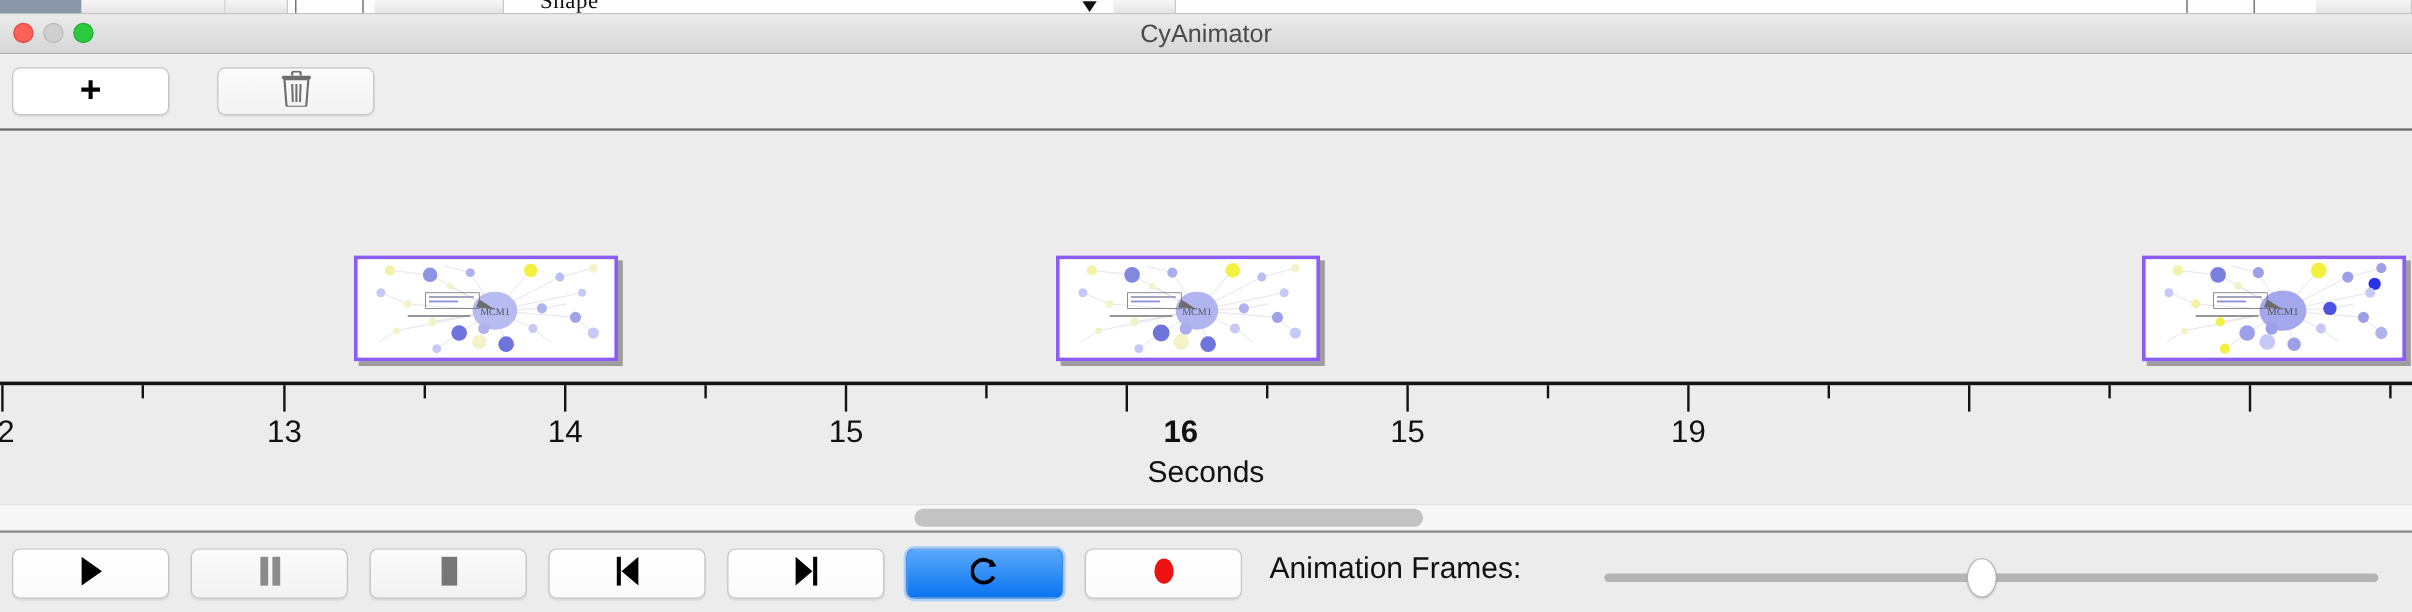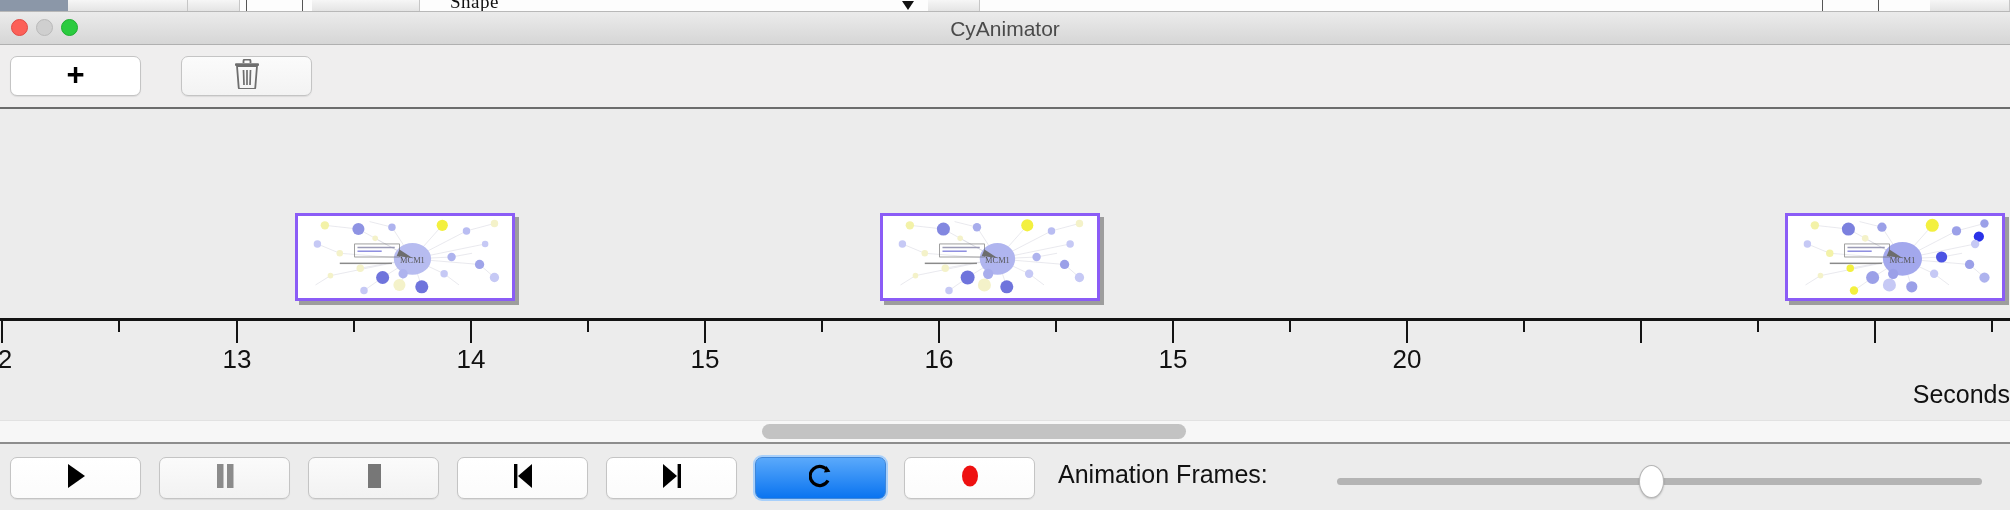--- a/index.html
+++ b/index.html
@@ -107,21 +107,21 @@
   .tick { position: absolute; top: 3px; width: 2px; background: #131313; }
   .tick.major { height: 22px; }
   .tick.minor { height: 11px; }
   .tick-label {
     position: absolute; top: 26px;
     font-size: 26px; color: #111; transform: translateX(-50%);
     white-space: nowrap;
   }
 
   .axis-title {
-    position: absolute; top: 380px; width: 2010px; text-align: right;
+    position: absolute; top: 380px; width: 2010px; text-align: center;
     font-size: 25px; color: #111;
   }
 
   
   .scroll-track {
     position: absolute; left: 0; top: 420px; width: 2010px; height: 24px;
     background: #f7f7f7;
     border-top: 1px solid #e2e2e2;
     border-bottom: 2px solid #8d8d8d;
   }
@@ -377,23 +377,23 @@
   <div class="tick minor" style="left:1523px;"></div>
   <div class="tick major" style="left:1640px;"></div>
   <div class="tick minor" style="left:1757px;"></div>
   <div class="tick major" style="left:1874px;"></div>
   <div class="tick minor" style="left:1991px;"></div>
 
   <div class="tick-label" style="left:5px;">2</div>
   <div class="tick-label" style="left:237px;">13</div>
   <div class="tick-label" style="left:471px;">14</div>
   <div class="tick-label" style="left:705px;">15</div>
-  <div class="tick-label" style="left:939px;">16</div>
+  <div class="tick-label" style="left:984px;font-weight:bold;">16</div>
   <div class="tick-label" style="left:1173px;">15</div>
-  <div class="tick-label" style="left:1407px;">20</div>
+  <div class="tick-label" style="left:1407px;">19</div>
 </div>
 
 <div class="axis-title">Seconds</div>
 
 <div class="scroll-track"></div>
 <div class="scroll-thumb"></div>
 
 <div class="controls">
 
   <div class="ctl" style="left:10px;">

